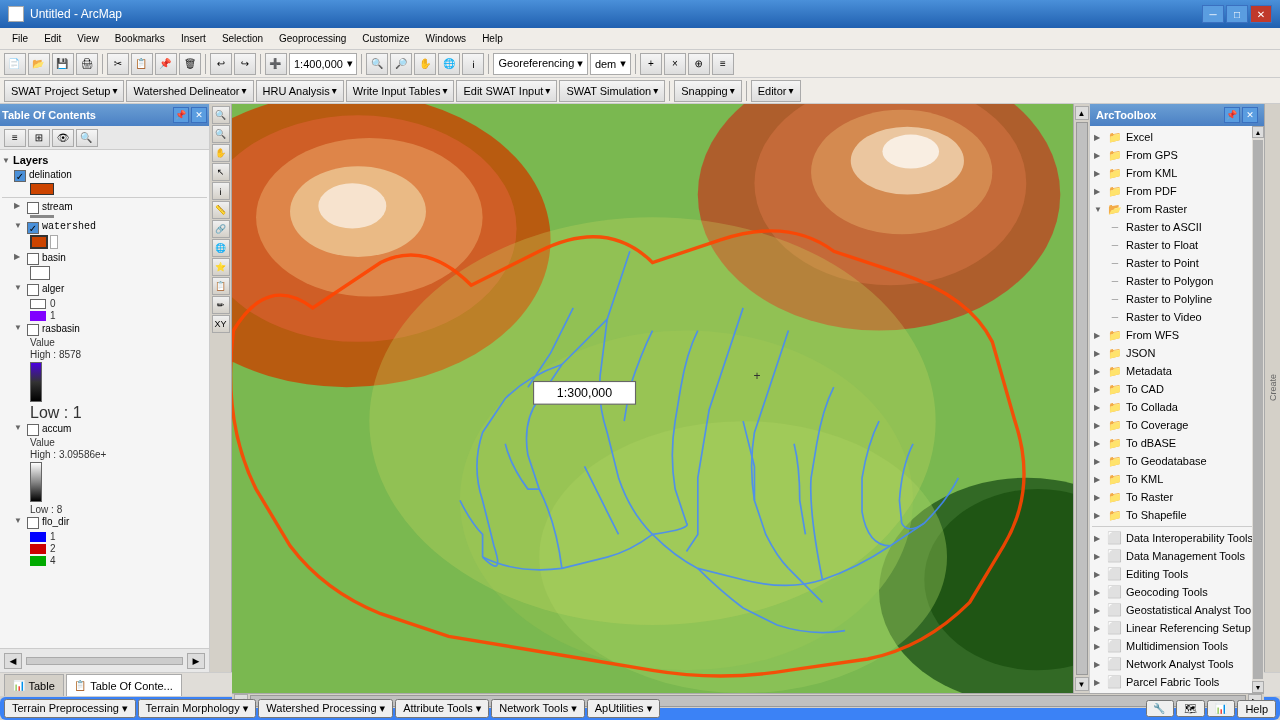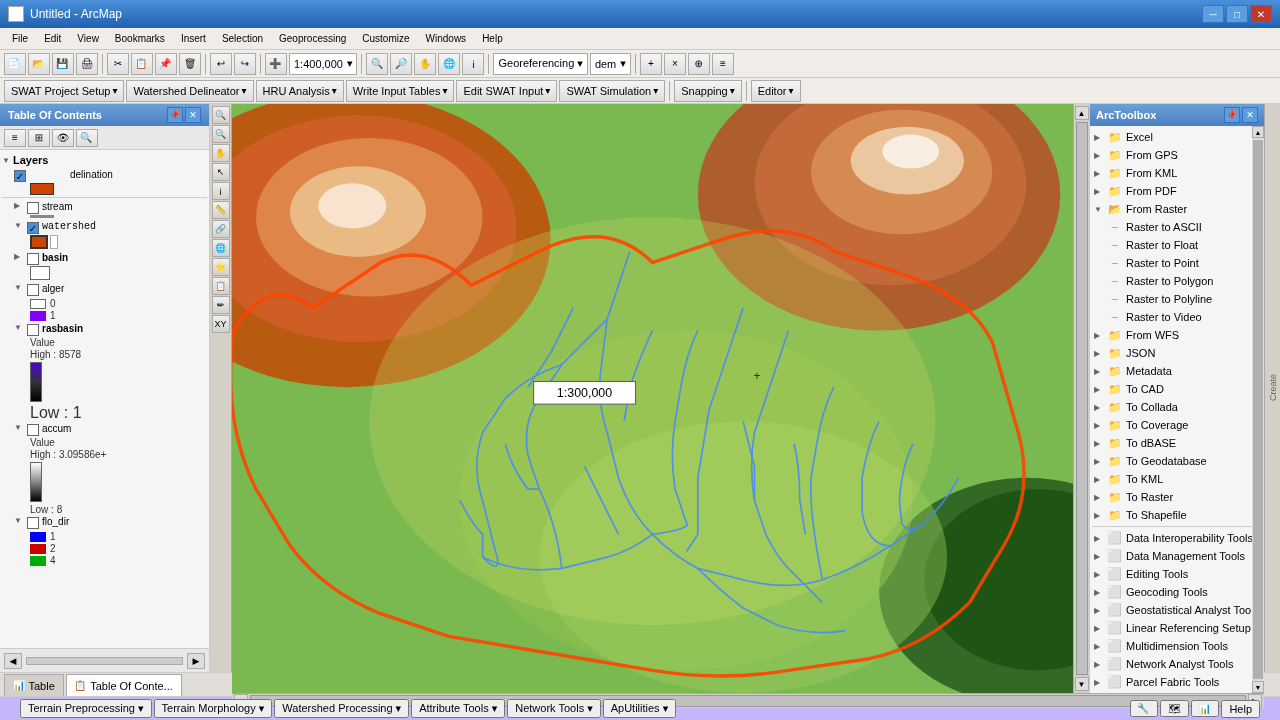--- a/index.html
+++ b/index.html
@@ -26,21 +26,21 @@
     
     #swat-toolbar { height: 26px; background: #f0ede8; display: flex; align-items: center; padding: 0 4px; border-bottom: 1px solid #ccc; gap: 2px; }
     .swat-btn { height: 22px; padding: 0 6px; background: linear-gradient(to bottom, #f5f5f5, #ddd); border: 1px solid #aaa; font-size: 11px; cursor: pointer; display: flex; align-items: center; gap: 2px; }
     .swat-dropdown { font-size: 10px; }
 
     
     #main { display: flex; height: calc(720px - 28px - 22px - 28px - 26px - 24px - 24px); }
 
     
     #toc { width: 210px; background: #f5f5f5; border-right: 1px solid #ccc; display: flex; flex-direction: column; }
-    #toc-header { height: 22px; background: linear-gradient(to bottom, #6b9fd4, #4a80c4); color: white; display: flex; align-items: center; justify-content: space-between; padding: 0 8px; font-size: 11px; font-weight: bold; }
+    #toc-header { height: 22px; background: linear-gradient(to bottom, #6b9fd4, #4a80c4); color: white; display: flex; align-items: center; justify-content: space-between; padding: 0 2px; font-size: 11px; font-weight: bold; }
     #toc-header .toc-controls { display: flex; gap: 2px; }
     #toc-toolbar { height: 24px; background: #e8e8e8; display: flex; align-items: center; padding: 2px 4px; gap: 2px; border-bottom: 1px solid #ccc; }
     #toc-content { flex: 1; overflow-y: auto; padding: 2px; }
     
     .layer-group { margin-bottom: 2px; }
     .layer-group-header { display: flex; align-items: center; gap: 3px; padding: 2px 0; font-weight: bold; font-size: 11px; }
     .layer-item { display: flex; align-items: flex-start; gap: 3px; padding: 1px 0 1px 12px; font-size: 10px; }
     .layer-item .checkbox { width: 12px; height: 12px; border: 1px solid #666; background: white; flex-shrink: 0; margin-top: 1px; display: flex; align-items: center; justify-content: center; }
     .layer-item .checked { background: #4a90d9; }
     .layer-legend { margin-left: 28px; font-size: 10px; color: #333; }
@@ -58,21 +58,21 @@
     .tool-icon { width: 14px; height: 14px; flex-shrink: 0; display: flex; align-items: center; justify-content: center; font-size: 9px; }
     .folder-icon { color: #e8a820; font-size: 11px; }
     
     
     .expand-arrow { font-size: 8px; color: #666; width: 10px; }
     #status-tabs { height: 24px; background: #e0ddd8; border-top: 1px solid #ccc; display: flex; align-items: flex-end; padding: 0 4px; gap: 2px; }
     .status-tab { height: 22px; padding: 0 8px; background: #d4d0c8; border: 1px solid #aaa; border-bottom: none; font-size: 11px; display: flex; align-items: center; cursor: pointer; }
     .status-tab.active { background: white; }
 
     
-    #bottom-toolbar { height: 24px; background: #c4b5fd; border-top: 1px solid #ccc; display: flex; align-items: center; padding: 0 20px; gap: 2px; font-size: 11px; }
+    #bottom-toolbar { height: 24px; background: #3b82f6; border-top: 1px solid #ccc; display: flex; align-items: center; padding: 0 4px; gap: 2px; font-size: 11px; border-radius: 6px; }
     .bottom-btn { padding: 1px 6px; font-size: 11px; cursor: pointer; }
 
     
     #toc-bottom { height: 24px; background: #e8e8e8; border-top: 1px solid #ccc; display: flex; align-items: center; padding: 0 4px; gap: 4px; }
     .toc-scroll-btn { width: 18px; height: 16px; background: #ddd; border: 1px solid #aaa; display: flex; align-items: center; justify-content: center; font-size: 9px; cursor: pointer; }
 
     
     #left-tools { width: 22px; background: #d4d0c8; border-right: 1px solid #aaa; display: flex; flex-direction: column; align-items: center; padding: 2px 0; gap: 1px; }
     .left-tool-btn { width: 18px; height: 18px; background: linear-gradient(to bottom, #f0f0f0, #d4d0c8); border: 1px solid #aaa; display: flex; align-items: center; justify-content: center; font-size: 9px; cursor: pointer; }
 
@@ -212,21 +212,21 @@
     <div id="toc-content">
 
       <div class="layer-group">
         <div class="layer-group-header">
           <span style="font-size:8px;color:#666;">▼</span>
           <span>Layers</span>
         </div>
 
         <div class="layer-item">
           <div class="checkbox checked">✓</div>
-          <div style="flex:1;margin-left:41px;">delination</div>
+          <div style="flex:1;">delination</div>
         </div>
         <div style="margin-left:28px; margin-bottom:2px;">
           <div style="width:24px;height:12px;background:#cc4400;border:1px solid #333;"></div>
         </div>
 
         <div style="margin-left:12px;border-bottom:1px solid #ccc;margin:2px 0;"></div>
 
         <div class="layer-item">
           <span style="font-size:8px;color:#666;width:10px;">▶</span>
           <div class="checkbox"></div>
@@ -242,21 +242,21 @@
           <div style="flex:1;font-family:Liberation Mono, monospace;">watershed</div>
         </div>
         <div style="margin-left:28px;margin-bottom:2px;display:flex;align-items:center;gap:2px;">
           <div style="width:18px;height:14px;background:#cc4400;border:2px solid #333;"></div>
           <div style="width:8px;height:14px;background:white;border:1px solid #aaa;"></div>
         </div>
 
         <div class="layer-item">
           <span style="font-size:8px;color:#666;width:10px;">▶</span>
           <div class="checkbox"></div>
-          <div style="flex:1;font-weight:bold;">basin</div>
+          <div style="flex:1;">basin</div>
         </div>
         <div style="margin-left:28px;margin-bottom:2px;">
           <div style="width:20px;height:14px;background:white;border:1px solid #666;"></div>
         </div>
 
         <div class="layer-item">
           <span style="font-size:8px;color:#666;width:10px;">▼</span>
           <div class="checkbox"></div>
           <div style="flex:1;">alger</div>
         </div>
@@ -267,21 +267,21 @@
           </div>
           <div class="legend-row">
             <div class="legend-swatch" style="background:#8000ff;"></div>
             <span>1</span>
           </div>
         </div>
 
         <div class="layer-item">
           <span style="font-size:8px;color:#666;width:10px;">▼</span>
           <div class="checkbox"></div>
-          <div style="flex:1;font-weight:bold;">rasbasin</div>
+          <div style="flex:1;">rasbasin</div>
         </div>
         <div class="layer-legend">
           <div style="font-size:10px;color:#333;margin-bottom:1px;">Value</div>
           <div style="font-size:10px;color:#333;">High : 8578</div>
           <div style="width:12px;height:40px;background:linear-gradient(to bottom, #4a00e0, #333, #000);border:1px solid #666;margin:2px 0;"></div>
           <div style="font-size:16px;color:#333;">Low : 1</div>
         </div>
 
         <div class="layer-item">
           <span style="font-size:8px;color:#666;width:10px;">▼</span>

